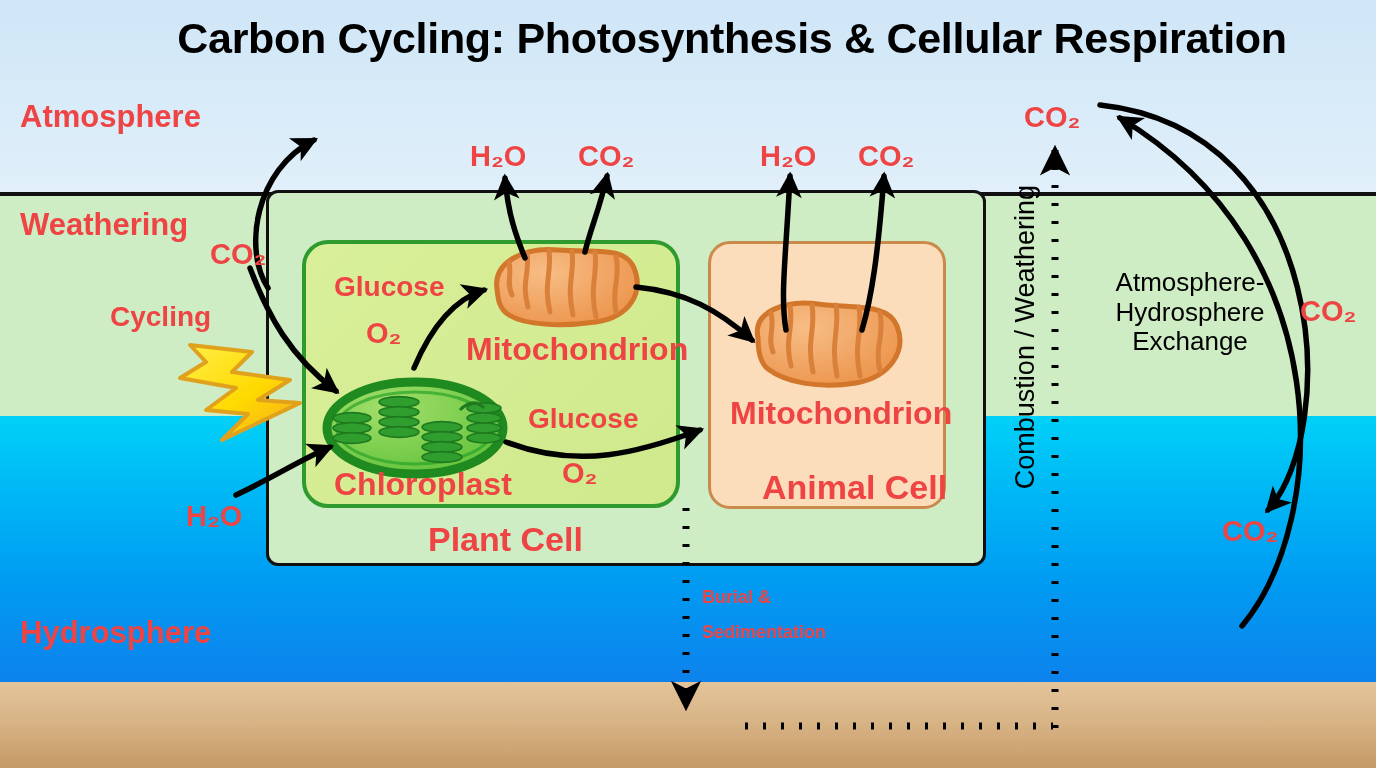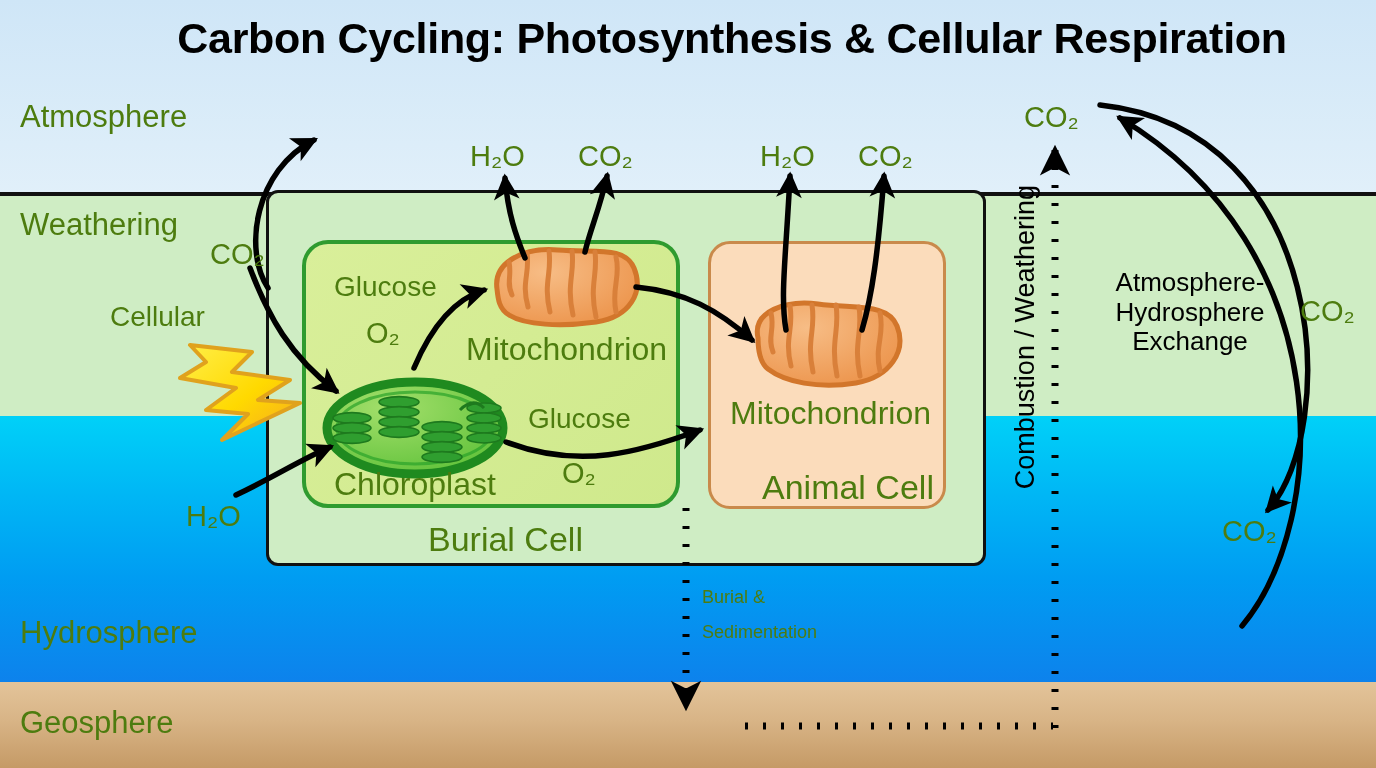--- a/index.html
+++ b/index.html
@@ -67,23 +67,24 @@
     width: 238px; height: 268px;
     background: #fbdcbb;
     border: 3px solid #c98a4b;
     border-radius: 22px;
     box-sizing: border-box;
   }
 
   
   .lbl {
     position: absolute;
-    color: #4d7c0f;
+    color: #ef4444;
     white-space: nowrap;
     line-height: 1.08;
+    font-weight: bold;
   }
   .sphere-name { font-size: 31px; }
   .mol { font-size: 29px; }
   .organelle-name { font-size: 32px; }
   .cell-name { font-size: 34px; }
   .flow-word { font-size: 28px; }
   .small-flow { font-size: 18px; }
 
   #title {
     position: absolute;
@@ -262,33 +263,32 @@
       <path d="M1055,728 L1055,150" marker-end="url(#ah-dot)"></path>
       <path d="M745,726 L1053,726"></path>
     </g>
   </svg>
 
   <div id="title">Carbon Cycling: Photosynthesis &amp; Cellular Respiration</div>
 
   <div class="lbl sphere-name" style="left:20px; top:100px;">Atmosphere</div>
   <div class="lbl sphere-name" style="left:20px; top:208px;">Weathering</div>
   <div class="lbl sphere-name" style="left:20px; top:616px;">Hydrosphere</div>
-  <div class="lbl sphere-name" style="left:20px; top:706px;">Geosphere</div>
 
   <div class="lbl mol" style="left:210px; top:239px;">CO₂</div>
-  <div class="lbl flow-word" style="left:110px; top:302px;">Cellular</div>
+  <div class="lbl flow-word" style="left:110px; top:302px;">Cycling</div>
   <div class="lbl mol" style="left:186px; top:501px;">H₂O</div>
 
   <div class="lbl flow-word" style="left:334px; top:272px;">Glucose</div>
   <div class="lbl mol" style="left:366px; top:318px;">O₂</div>
   <div class="lbl organelle-name" style="left:466px; top:332px;">Mitochondrion</div>
   <div class="lbl organelle-name" style="left:334px; top:467px;">Chloroplast</div>
   <div class="lbl flow-word" style="left:528px; top:404px;">Glucose</div>
   <div class="lbl mol" style="left:562px; top:458px;">O₂</div>
-  <div class="lbl cell-name" style="left:428px; top:521px;">Burial Cell</div>
+  <div class="lbl cell-name" style="left:428px; top:521px;">Plant Cell</div>
 
   <div class="lbl mol" style="left:470px; top:141px;">H₂O</div>
   <div class="lbl mol" style="left:578px; top:141px;">CO₂</div>
 
   <div class="lbl organelle-name" style="left:730px; top:396px;">Mitochondrion</div>
   <div class="lbl cell-name" style="left:762px; top:469px;">Animal Cell</div>
   <div class="lbl mol" style="left:760px; top:141px;">H₂O</div>
   <div class="lbl mol" style="left:858px; top:141px;">CO₂</div>
 
   <div class="lbl small-flow" style="left:702px; top:588px;">Burial &amp;</div>

